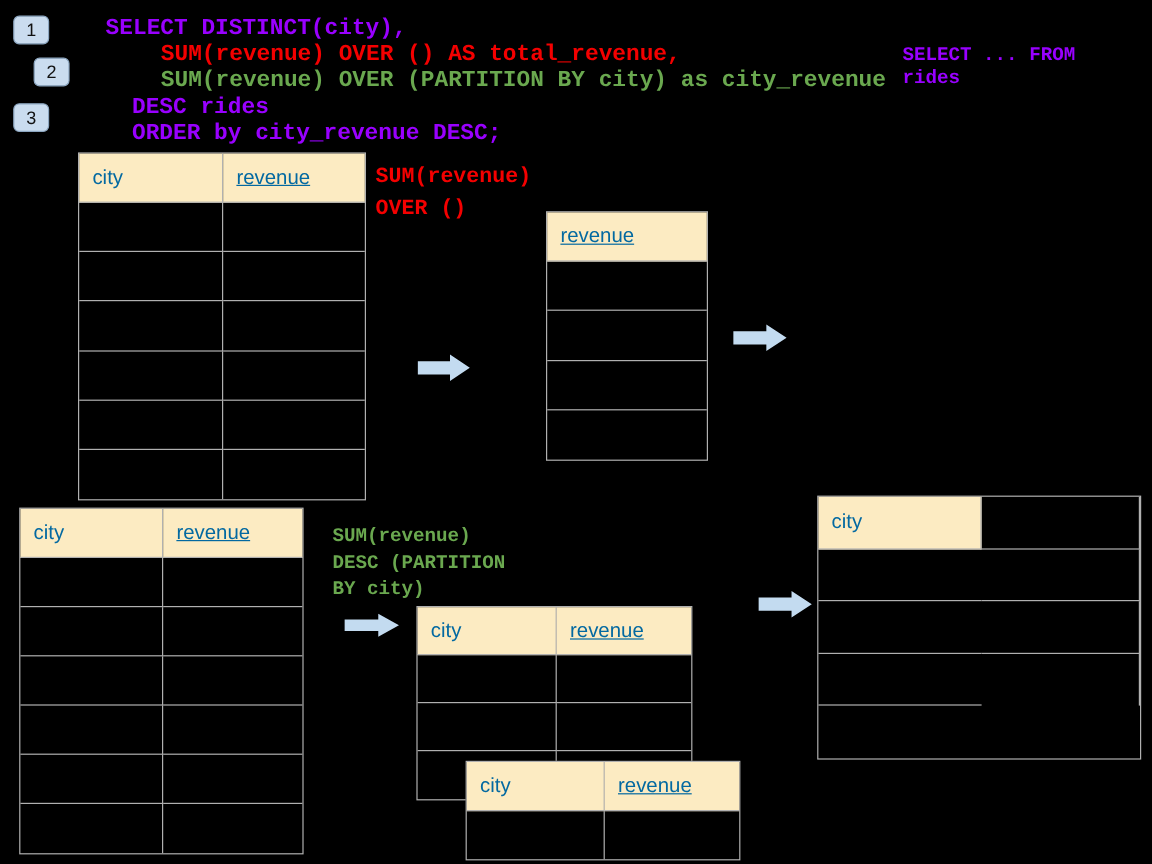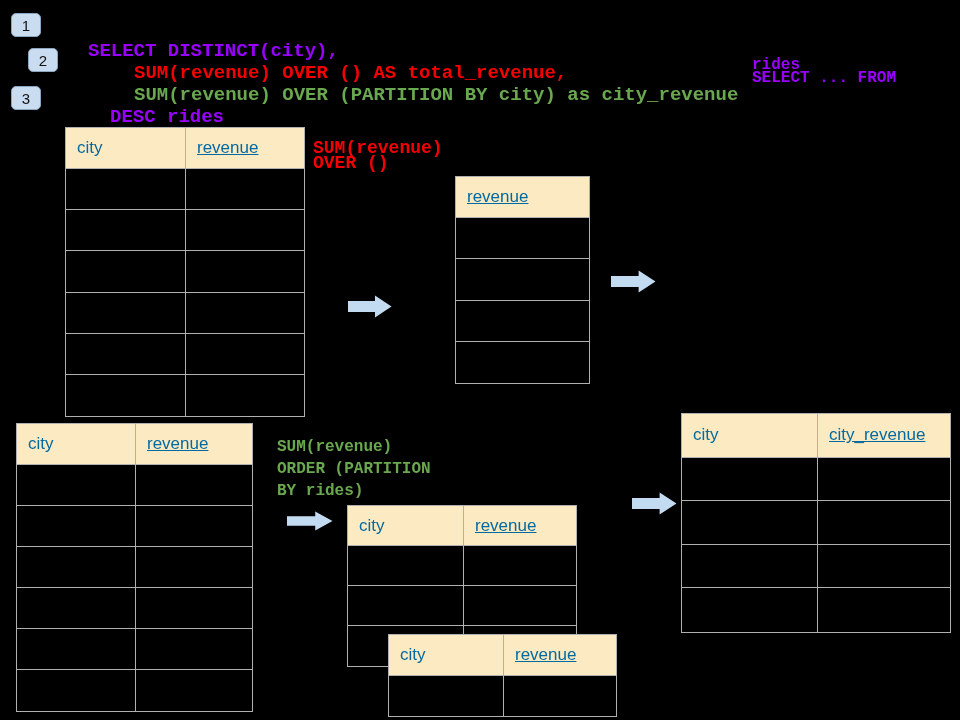--- a/index.html
+++ b/index.html
@@ -9,39 +9,39 @@
   
   .badge{position:absolute;width:30px;height:24px;border-radius:5px;
          background:var(--badge_bg);border:1px solid var(--badge_border);
          display:flex;align-items:center;justify-content:center;
          color:#111;font:15px "Liberation Sans", sans-serif;box-sizing:border-box;}
   #b1{left:11px;top:13px;}
   #b2{left:28px;top:48px;}
   #b3{left:11px;top:86px;}
 
   
-  .sql{position:absolute;font:bold 19px/22px "Liberation Mono", monospace;white-space:pre;margin-top:28px;}
+  .sql{position:absolute;font:bold 19px/22px "Liberation Mono", monospace;white-space:pre;}
   .cl-purple{color:var(--purple);}
   .cl-red{color:var(--red);}
   .cl-green{color:var(--green);}
   #l1{left:88px;top:12px;}
   #l2{left:134px;top:34px;}
   #l3{left:134px;top:56px;}
   #l4{left:110px;top:78px;}
   #l5{left:110px;top:100px;}
 
   
   .sidenote{position:absolute;font:bold 16px/19px "Liberation Mono", monospace;color:var(--purple);white-space:pre;}
-  #sn1{left:752px;top:37px;margin-top:32px;}
+  #sn1{left:752px;top:37px;}
   #sn2{left:752px;top:56px;text-align:right;}
 
   
   .rednote{position:absolute;font:bold 18px/23px "Liberation Mono", monospace;color:var(--red);white-space:pre;}
   #rn1{left:313px;top:137px;}
-  #rn2{left:313px;top:152px;}
+  #rn2{left:313px;top:163px;}
 
   
   .greennote{position:absolute;font:bold 16px/20px "Liberation Mono", monospace;color:var(--green);white-space:pre;}
   #gn1{left:277px;top:437px;}
   #gn2{left:277px;top:459px;}
   #gn3{left:277px;top:481px;}
 
   
   .tbl{position:absolute;display:grid;border:1px solid var(--border);box-sizing:border-box;background:transparent;}
   .tbl .hd{background:var(--header_bg);color:#0369a1;font:17px "Liberation Sans", sans-serif;
@@ -73,30 +73,31 @@
 <div id="canvas">
 
   <div class="badge" id="b1">1</div>
   <div class="badge" id="b2">2</div>
   <div class="badge" id="b3">3</div>
 
   <div class="sql cl-purple" id="l1">SELECT DISTINCT(city),</div>
   <div class="sql cl-green" id="l3">SUM(revenue) OVER (PARTITION BY city) as city_revenue</div>
   <div class="sql cl-red" id="l2">SUM(revenue) OVER () AS total_revenue,</div>
   <div class="sql cl-purple" id="l4">DESC rides</div>
+  <div class="sql cl-purple" id="l5">ORDER by city_revenue DESC;</div>
 
   <div class="sidenote" id="sn1">SELECT ... FROM</div>
   <div class="sidenote" id="sn2">rides</div>
 
   <div class="rednote" id="rn1">SUM(revenue)</div>
   <div class="rednote" id="rn2">OVER ()</div>
 
   <div class="greennote" id="gn1">SUM(revenue)</div>
-  <div class="greennote" id="gn2">ORDER (PARTITION</div>
-  <div class="greennote" id="gn3">BY rides)</div>
+  <div class="greennote" id="gn2">DESC (PARTITION</div>
+  <div class="greennote" id="gn3">BY city)</div>
 
   <div class="tbl" id="t1" style="grid-template-rows: repeat(7, 1fr);">
       <div class="hd">city</div>
       <div class="hd no-r">revenue</div>
       <div class="bd"></div>
       <div class="bd no-r"></div>
       <div class="bd"></div>
       <div class="bd no-r"></div>
       <div class="bd"></div>
       <div class="bd no-r"></div>
@@ -141,21 +142,20 @@
       <div class="bd no-r no-b"></div>
     </div>
   <div class="tbl" id="t5" style="grid-template-rows: repeat(2, 1fr);">
       <div class="hd">city</div>
       <div class="hd no-r">revenue</div>
       <div class="bd no-b"></div>
       <div class="bd no-r no-b"></div>
     </div>
   <div class="tbl" id="t6" style="grid-template-rows: repeat(5, 1fr);">
       <div class="hd">city</div>
-      <div class="hd no-r">city_revenue</div>
       <div class="bd"></div>
       <div class="bd no-r"></div>
       <div class="bd"></div>
       <div class="bd no-r"></div>
       <div class="bd"></div>
       <div class="bd no-r"></div>
       <div class="bd no-b"></div>
       <div class="bd no-r no-b"></div>
     </div>
 

